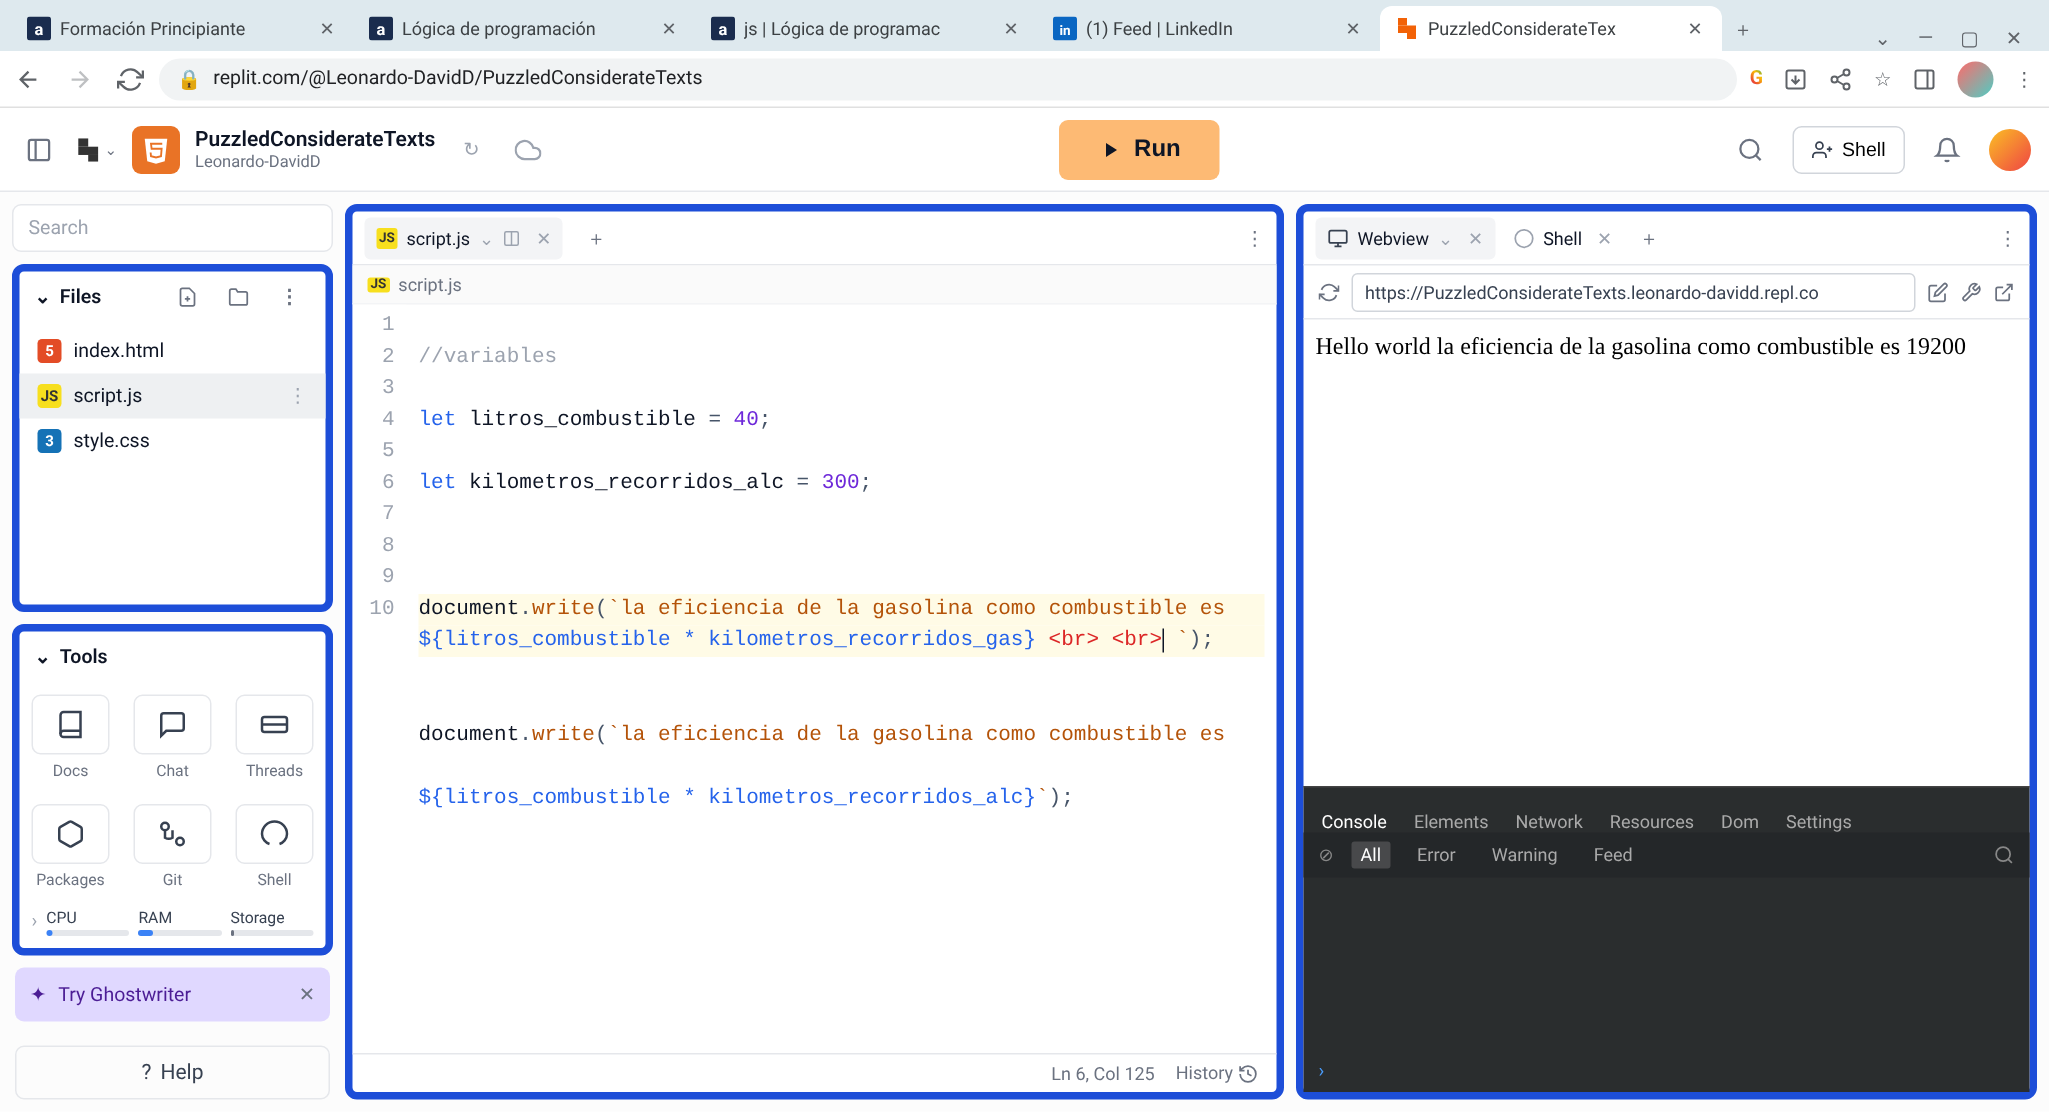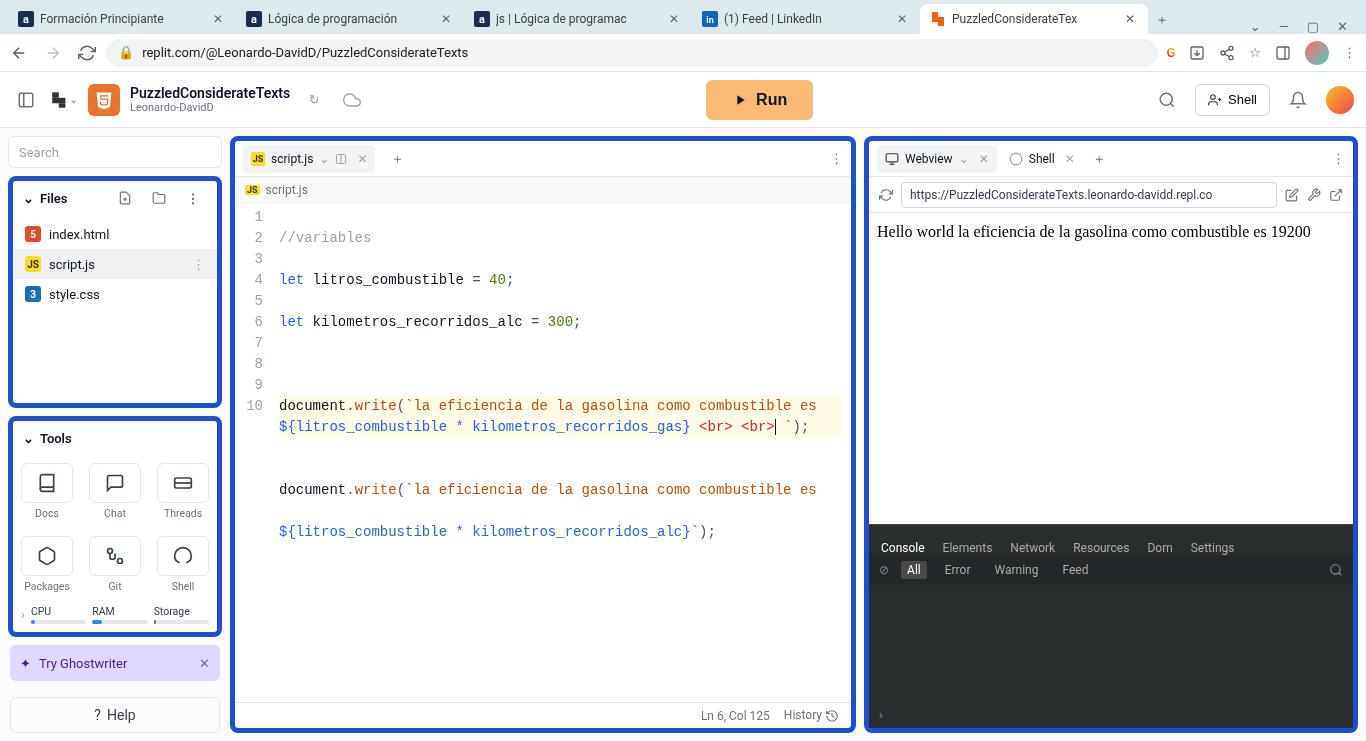--- a/index.html
+++ b/index.html
@@ -84,21 +84,21 @@
 .tab-bar .add-tab { width: 24px; text-align: center; color: #6b7280; cursor: pointer; margin-left: 6px; }
 .tab-bar .more { margin-left: auto; color: #6b7280; cursor: pointer; }
 .breadcrumb { height: 26px; display: flex; align-items: center; gap: 6px; padding: 0 10px; font-size: 12px; color: #6b7280; background: #fafafa; border-bottom: 1px solid #f3f4f6; }
 .code-area { flex: 1; display: flex; font-family: "SFMono-Regular",Consolas,"Liberation Mono",Menlo,monospace; font-size: 14px; line-height: 21px; overflow: auto; }
 .gutter { width: 36px; text-align: right; padding: 4px 8px 4px 0; color: #9ca3af; user-select: none; background: #fff; }
 .code { flex: 1; padding: 4px 8px; white-space: pre; color: #0e1525; }
 .code .c-comment { color: #9ca3af; }
 .code .c-kw { color: #2563eb; }
 .code .c-var { color: #0e1525; }
 .code .c-op { color: #475569; }
-.code .c-num { color: #4d7c0f; }
+.code .c-num { color: #6d28d9; }
 .code .c-punc { color: #475569; }
 .code .c-method { color: #b45309; }
 .code .c-str { color: #b45309; }
 .code .c-interp { color: #2563eb; }
 .code .c-tag { color: #dc2626; }
 .code .cursor { border-right: 1px solid #0e1525; }
 .line-hl { background: #fffbe6; display: inline-block; width: 100%; }
 .ed-status { height: 26px; border-top: 1px solid #e5e7eb; display: flex; align-items: center; justify-content: flex-end; gap: 14px; padding: 0 12px; font-size: 12px; color: #6b7280; }
 
 

